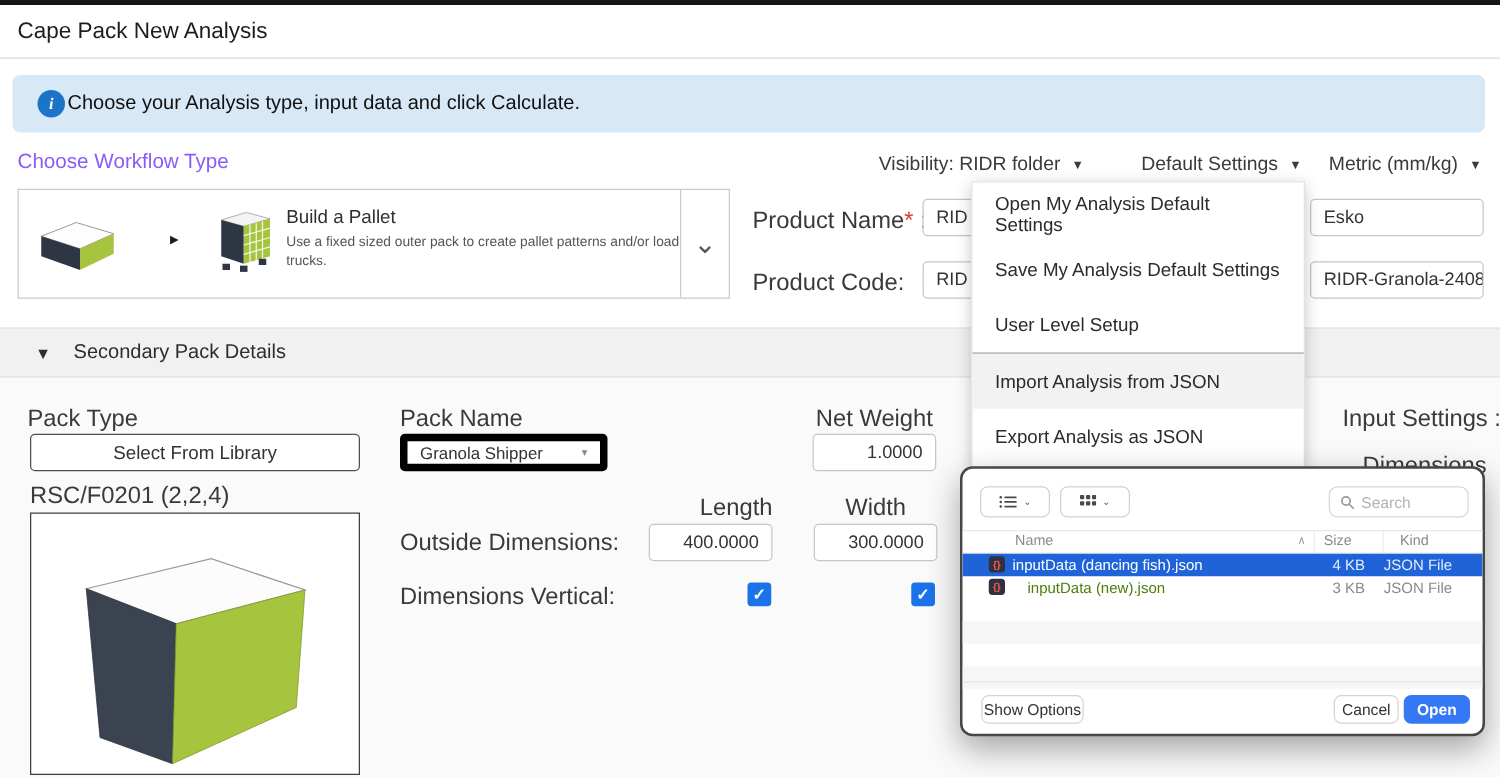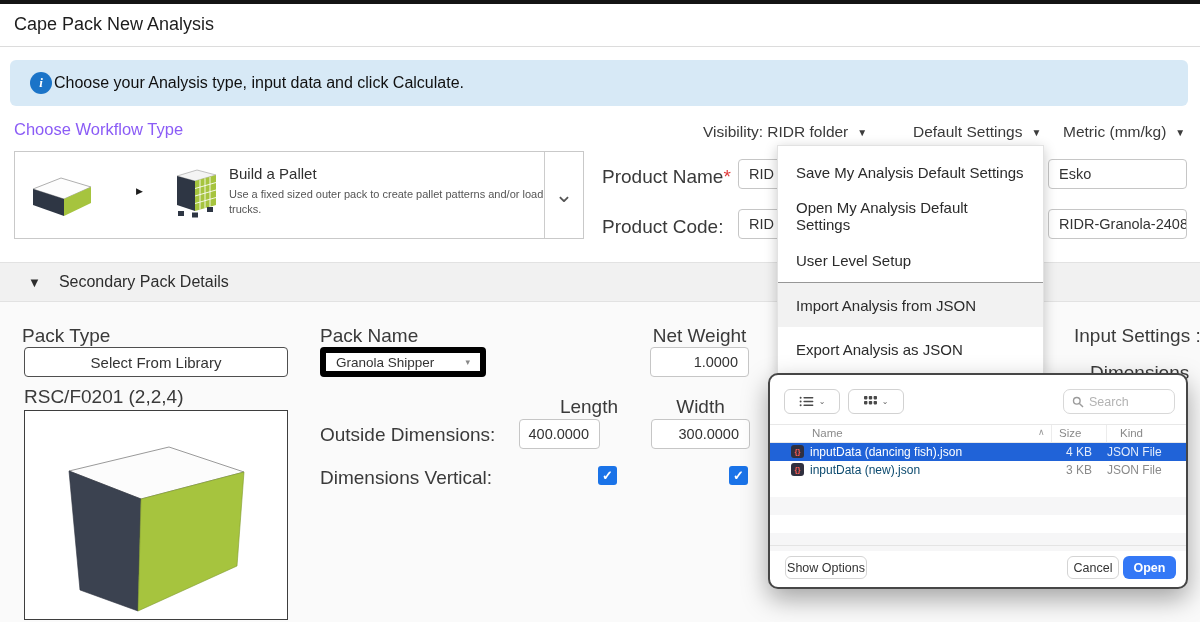--- a/index.html
+++ b/index.html
@@ -67,21 +67,21 @@
                border-radius:4px;background:#fff;font-size:15px;color:#333;display:flex;align-items:center;
                justify-content:center;box-sizing:border-box;cursor:pointer;}
   .preview{position:absolute;left:24px;top:410px;width:264px;height:210px;border:1.5px solid #3e3e3e;
            background:#fff;box-sizing:border-box;}
   .select-pack{position:absolute;left:320px;top:347px;width:166px;height:30px;border:6px solid #000000;
                border-radius:4px;background:#fff;display:flex;align-items:center;justify-content:space-between;
                padding:0 10px;font-size:13.5px;color:#333;box-sizing:border-box;cursor:pointer;}
   .sel-arrow{font-size:9px;color:#888;}
   .num-input{justify-content:flex-end;}
   #net-weight{left:650px;top:347px;width:99px;}
-  #dim-length{left:519px;top:419px;width:81px;}
+  #dim-length{left:519px;top:419px;width:99px;}
   #dim-width{left:651px;top:419px;width:99px;}
   .checkbox{position:absolute;width:19px;height:19px;background:#1a73e8;border-radius:3px;color:#fff;
             display:flex;align-items:center;justify-content:center;font-size:13px;font-weight:bold;cursor:pointer;}
   #cb1{left:598px;top:466px;}
   #cb2{left:729px;top:466px;}
 
   
   .file-dialog{position:absolute;left:768px;top:373px;width:420px;height:216px;background:#fff;
                border:2px solid #464646;border-radius:10px;box-shadow:0 10px 26px rgba(0,0,0,.35);
                z-index:40;box-sizing:border-box;overflow:hidden;}
@@ -110,21 +110,21 @@
   .fd-cols .c-size{position:absolute;left:289px;top:2px;}
   .fd-cols .c-kind{position:absolute;left:350px;top:2px;}
   .fd-cols .vline{position:absolute;top:0;width:1px;height:17px;background:#ececec;}
   .fd-row{position:absolute;left:0;width:100%;height:18px;font-size:12px;}
   .fd-row .r-icon{position:absolute;left:21px;top:2px;}
   .fd-row .r-name{position:absolute;left:40px;top:2px;}
   .fd-row .r-size{position:absolute;left:280px;top:2px;width:42px;text-align:right;}
   .fd-row .r-kind{position:absolute;left:337px;top:2px;}
   .fd-row.selected{background:#2063d8;color:#fff;}
   .fd-row.selected .r-size,.fd-row.selected .r-kind{color:rgba(255,255,255,.88);}
-  .fd-row.plain .r-name{color:#0c4a6e;}
+  .fd-row.plain .r-name{color:#4d7c0f;margin-left:12px;}
   .fd-row.plain .r-size,.fd-row.plain .r-kind{color:#8a8a8a;}
   .fd-stripe{position:absolute;left:0;width:100%;height:18px;background:#f6f6f7;}
   .json-icon{width:13px;height:13px;background:#30303f;border-radius:3px;color:#ff5a52;font-size:8px;
              font-weight:bold;display:flex;align-items:center;justify-content:center;line-height:1;}
   .fd-footline{position:absolute;left:0;top:170px;width:100%;height:1px;background:#e4e4e4;}
   .fd-foot-btn{position:absolute;top:181px;height:23px;border:1px solid #d4d4d4;border-radius:6px;background:#fff;
                font-size:12.5px;color:#333;display:flex;align-items:center;justify-content:center;
                box-sizing:border-box;cursor:pointer;}
   #fd-show-options{left:15px;width:82px;}
   #fd-cancel{left:297px;width:52px;}
@@ -236,22 +236,22 @@
     <span>✓</span>
   </div>
   <div class="checkbox" id="cb2">
     <span>✓</span>
   </div>
 
   <div class="form-label" style="left:1074px;top:325px;width:116px;text-align:right;">Input Settings :</div>
   <div class="form-label" style="left:1090px;top:362px;">Dimensions</div>
 
   <div class="settings-menu">
+    <div class="menu-item">Open My Analysis Default Settings</div>
     <div class="menu-item">Save My Analysis Default Settings</div>
-    <div class="menu-item">Open My Analysis Default Settings</div>
     <div class="menu-item">User Level Setup</div>
     <div class="menu-divider"></div>
     <div class="menu-item hover">Import Analysis from JSON</div>
     <div class="menu-item">Export Analysis as JSON</div>
   </div>
 
   <div class="file-dialog">
 
     <div class="fd-btn" id="fd-list-btn">
       <svg width="15" height="11" viewBox="0 0 15 11">

